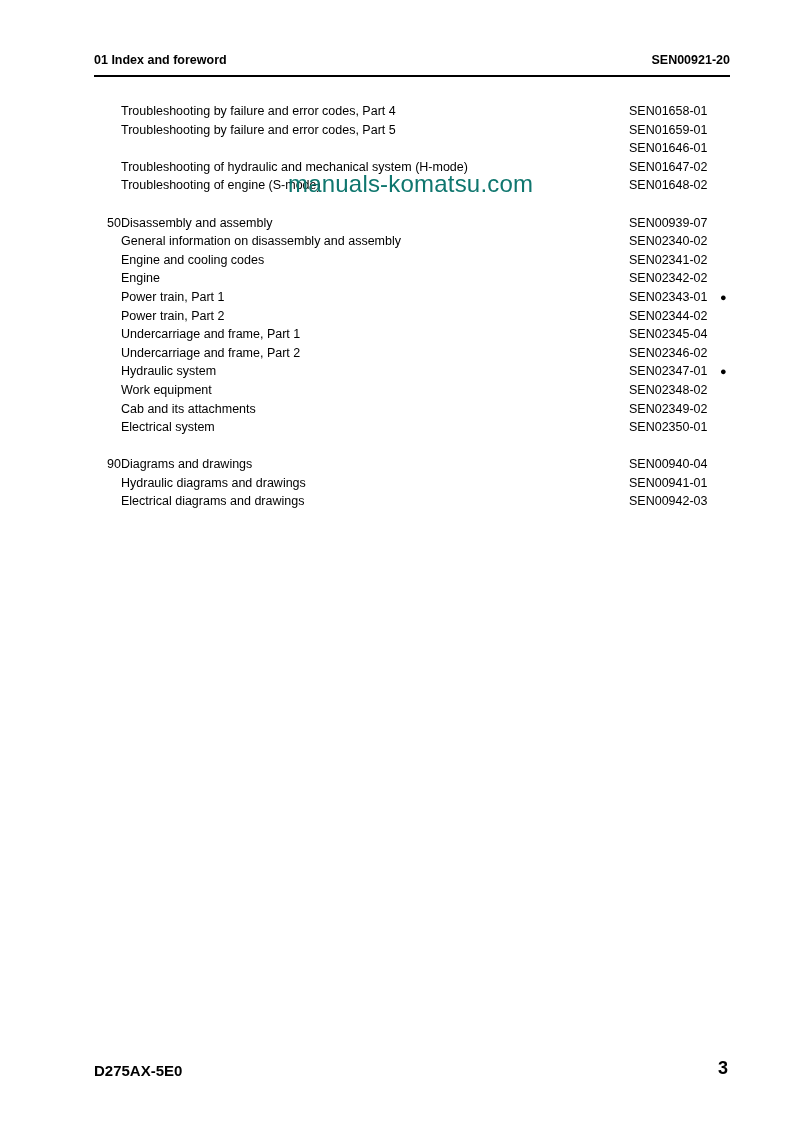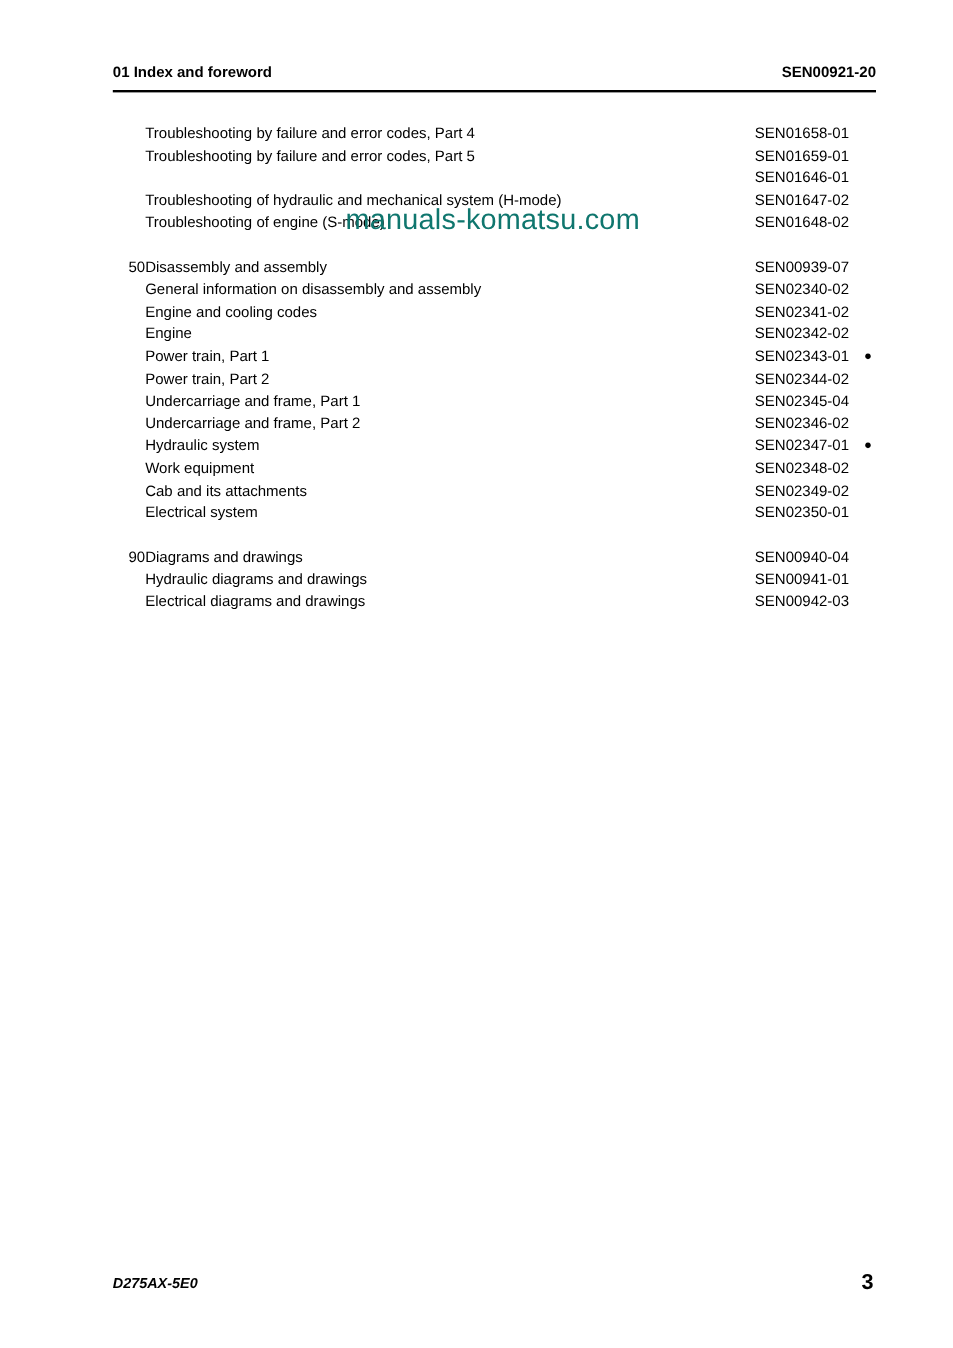--- a/index.html
+++ b/index.html
@@ -14,21 +14,21 @@
   .row { position: relative; height: 18.6px; font-size: 12.5px; line-height: 18.6px; white-space: nowrap; }
   .row .num { position: absolute; left: 9px; width: 18px; }
   .row .label { position: absolute; left: 27px; }
   .row .code { position: absolute; left: 535px; }
   .row .mark { position: absolute; left: 626px; top: 0; font-size: 11px; }
   .gap { height: 18.6px; }
 
   .watermark { position: absolute; left: 288px; top: 170px; font-size: 24px; color: #0f766e;
                letter-spacing: 0.2px; background: transparent; }
 
-  .footer-model { position: absolute; left: 94px; top: 1062px; font-size: 12px; font-weight: bold; font-style: italic; }
+  .footer-model { position: absolute; left: 94px; top: 1062px; font-size: 15px; font-weight: bold; }
   .footer-page { position: absolute; left: 718px; top: 1058px; font-size: 18px; font-weight: bold; }
 </style>
 </head>
 <body>
 
 <div class="header">
   <span class="header-title">01 Index and foreword</span>
   <span class="header-code">SEN00921-20</span>
 </div>
 <div class="header-rule"></div>

